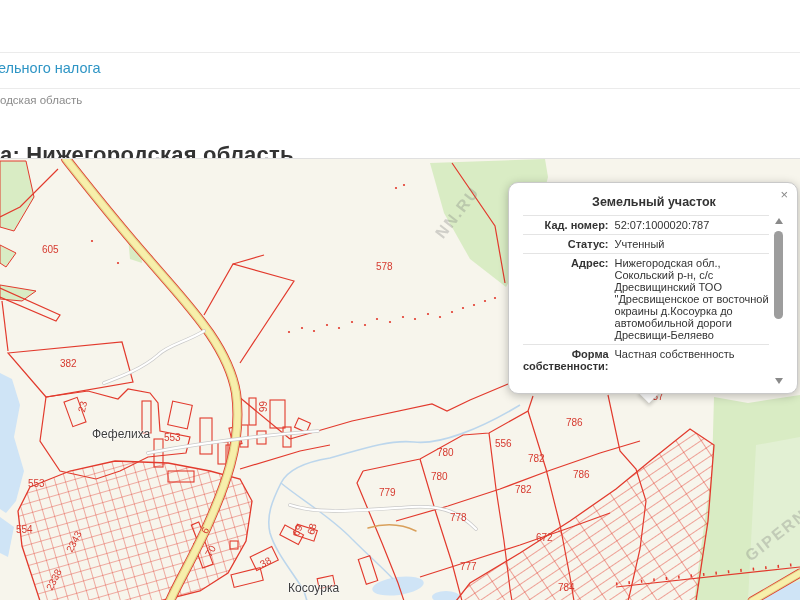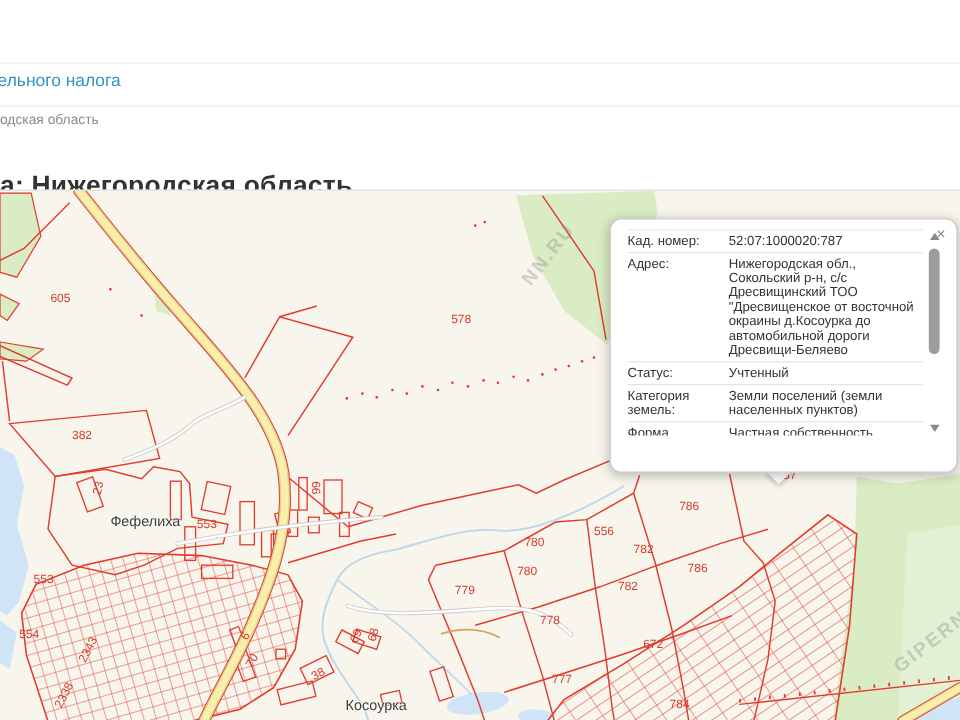--- a/index.html
+++ b/index.html
@@ -35,21 +35,21 @@
            padding:8px 12px 8px 14px; z-index:20; }
   .popup-close { position:absolute; top:5px; right:9px; font-size:13px; color:#888;
                  cursor:pointer; line-height:13px; }
   .popup-title { text-align:center; font-size:12.5px; font-weight:700; color:#333;
                  margin:4px 0 6px 0; }
   .popup-body { position:relative; height:172px; overflow:hidden; }
   .popup-table { width:calc(100% - 16px); border-collapse:collapse; font-size:11px;
                  line-height:12px; color:#333; }
   .popup-table tr { border-top:1px solid #e4e4e4; }
   .popup-table td { padding:3px 0 3px 0; vertical-align:top; }
-  .popup-table td.lbl { width:78px; font-weight:400; padding-right:6px; }
+  .popup-table td.lbl { width:78px; font-weight:700; padding-right:6px;text-align:right; }
   
   .sb { position:absolute; right:0; top:0; width:13px; height:172px; }
   .sb-btn { position:absolute; left:0; width:13px; height:12px; display:flex;
             align-items:center; justify-content:center; }
   .sb-up { top:0; } .sb-down { bottom:0; }
   .tri-up { width:0; height:0; border-left:4px solid transparent; border-right:4px solid transparent;
             border-bottom:6px solid #8a8a8a; }
   .tri-down { width:0; height:0; border-left:4px solid transparent; border-right:4px solid transparent;
               border-top:6px solid #8a8a8a; }
   .sb-thumb { position:absolute; left:2px; top:16px; width:9px; height:88px; background:#9d9d9d;
@@ -227,38 +227,35 @@
     <span class="plabel" style="left:248px;top:422px">Косоурка</span>
 
     <span class="wmark" style="left:432px;top:72px;transform:rotate(-52deg)">NN.RU</span>
     <span class="wmark" style="left:742px;top:392px;transform:rotate(-38deg)">GIPERNN</span>
   </div>
 
   <div class="tail"></div>
 
   <div class="popup">
     <span class="popup-close">×</span>
+    <div class="popup-title">Земельный участок</div>
     <div class="popup-body">
       <table class="popup-table">
         <tbody>
             <tr>
           <td class="lbl">Кад. номер:</td>
           <td>52:07:1000020:787</td>
         </tr>
         <tr>
+          <td class="lbl">Статус:</td>
+          <td>Учтенный</td>
+        </tr>
+        <tr>
           <td class="lbl">Адрес:</td>
           <td>Нижегородская обл., Сокольский р-н, с/с Дресвищинский ТОО "Дресвищенское от восточной окраины д.Косоурка до автомобильной дороги Дресвищи-Беляево</td>
-        </tr>
-        <tr>
-          <td class="lbl">Статус:</td>
-          <td>Учтенный</td>
-        </tr>
-        <tr>
-          <td class="lbl">Категория земель:</td>
-          <td>Земли поселений (земли населенных пунктов)</td>
         </tr>
         <tr>
           <td class="lbl">Форма собственности:</td>
           <td>Частная собственность</td>
         </tr>
 
       </tbody>
         </table>
       <div class="sb">
         <div class="sb-btn sb-up">

